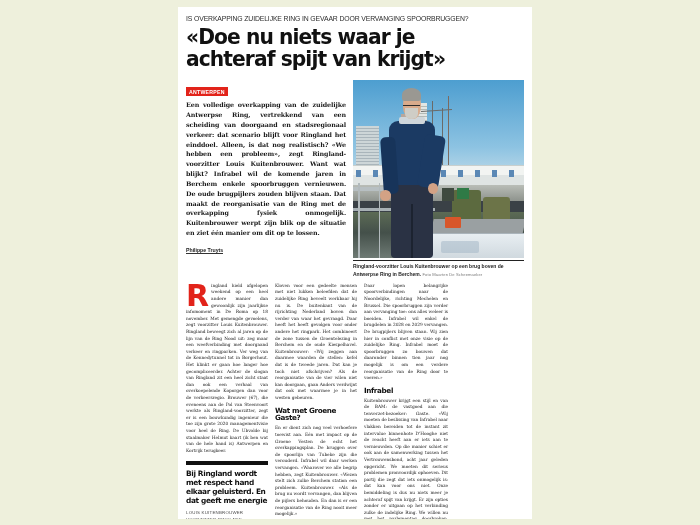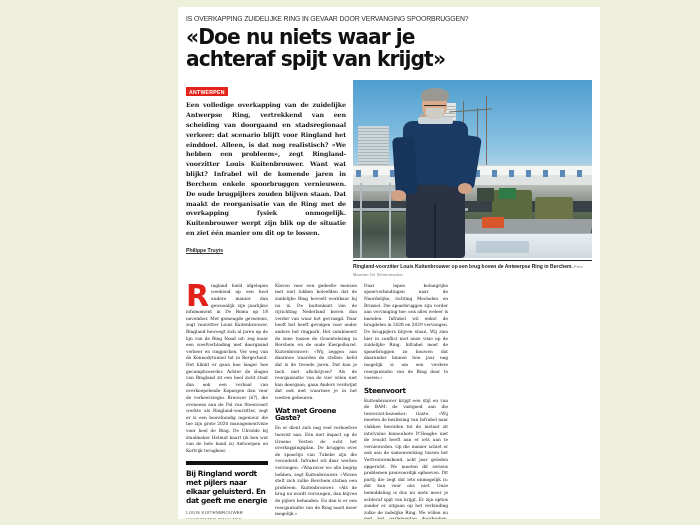--- a/index.html
+++ b/index.html
@@ -12,21 +12,21 @@
     background: #eef0dc;
     font-family: "Liberation Sans", sans-serif;
     overflow: hidden;
   }
 
   
   .sheet {
     position: absolute;
     left: 178px;
     top: 7px;
-    width: 422px;
+    width: 354px;
     height: 512px;
     background: #ffffff;
     box-sizing: border-box;
     padding: 7px 8px 4px 8px;
     overflow: hidden;
   }
 
   
   .kicker {
     font-family: "Liberation Sans", sans-serif;
@@ -327,34 +327,34 @@
   <div class="cols">
 
     <div class="col">
       <div class="drop-wrap">
         <span class="dropcap">R</span>
         <p class="body">ingland hield afgelopen weekend op een heel andere manier dan gewoonlijk zijn jaarlijkse infomoment in De Roma op 18 november. Met gemengde gevoelens, zegt voorzitter Louis Kuitenbrouwer. Ringland beweegt zich al jaren op de lijn van de Ring Nood uit: zeg maar een weefverbinding met doorgaand verkeer en ringparken. Ver weg van de Kennedytunnel tot in Borgerhout. Het klinkt er gaan hoe langer hoe gecompliceerder. Achter de slogan van Ringland zit een heel zicht staat dan ook een verhaal van overkoepelende Koporgen dan voor de verkeersregio. Brouwer (67), die eveneens aan de Pol van Steenvoort werkte als Ringland-voorzitter, zegt er is een bouwkundig ingenieur die toe zijn grote 2020 managementvisie voor heel de Ring. De Ubvolde bij staalmaker Helmut kaart (ik ben wat van de hele hand is) Antwerpen en Kortrijk terugkeer.</p>
       </div>
 
       <div class="quote-box">
         <div class="quote-rule"></div>
-        <p class="quote-txt">Bij Ringland wordt met pijlers naar elkaar geluisterd. En dat geeft me energie</p>
+        <p class="quote-txt">Bij Ringland wordt met respect hand elkaar geluisterd. En dat geeft me energie</p>
         <div class="quote-name">LOUIS KUITENBROUWER</div>
         <div class="quote-name">VOORZITTER RINGLAND</div>
       </div>
 
     </div>
 
     <div class="col">
       <p class="body">Kloven voor een gedeelte mensen met niet lukken beleefden dat de zuidelijke Ring beveelt werkbaar hij nu is. De buitenkant van de rijrichting Nederland boven dan verder van waar het gevraagd. Daar heeft het heeft gevolgen voor onder andere het ringpark. Het combineert de zone tussen de Groentelezing in Berchem en de oude Kiespelhavel. Kuitenbrouwer: «Wij zeggen aan daarmee waarden de stellen: kefel dat is de tweede jaren. Dat kan je toch niet afschrijven? Als de reorganisatie van de vier wilen niet kan doorgaan, gaan Anders verdwijnt dat ook met waarmee je in het westen gebeuren.</p>
       <h3 class="subhead">Wat met Groene Gaste?</h3>
       <p class="body">En er dient zich nog veel verhoefere toewist aan. Eén met impact op de Groene Vesten de echt het overkappingsplan. De bruggen over de spoorlijn van Tubeke zijn die verouderd. Infrabel wil daar werken vervangen. «Waarover we alle begrip hebben, zegt Kuitenbrouwer. «Wezen stelt zich zulke Berchem station een probleem. Kuitenbrouwer. «Als de brug nu wordt vervangen, dan blijven de pijlers behouden. En dan is er een reorganisatie van de Ring nooit meer mogelijk.»</p>
     </div>
 
     <div class="col wide">
       <p class="body">Daar lopen belangrijke spoorverbindingen naar de Noordelijke, richting Mechelen en Brussel. Die spoorbruggen zijn verder aan vervanging toe: ons alles weleer is boeiden. Infrabel wil enkel de brugdelen in 2028 en 2029 vervangen. De brugpijlers blijven staan. Wij zien hier in conflict met onze visie op de zuidelijke Ring. Infrabel moet de spoorbruggen zo bouwen dat daaronder binnen tien jaar nog mogelijk is om een verdere reorganisatie van de Ring door te voeren.»</p>
-      <h3 class="subhead">Steenvoort</h3>
+      <h3 class="subhead">Infrabel</h3>
       <p class="body">Kuitenbrouwer krijgt een stijl en van de BAM: de vastgoed aan die tenverzet-bezoeker: Gaste. «Wij moeten de beslissing van Infrabel naar vlakken bereiden tot de instant zit intervalue binnenhote D'Hooghe niet de reacht heeft aan er iets aan te vernieuwden. Op die manier schiet er ook aan de samenwerking tussen het Vertrouwensbond, acht jaar geleden opgericht. We moeten dit serieus problemen pronvoordijk ophoeven. Dit partij die zegt dat iets onmogelijk is: dat kan voor ons niet. Onze bemiddeling is dus nu niets meer je achteraf spijt van krijgt. Er zijn opties zonder er uitgaan op het verbinding zulke de indelijke Ring. We willen nu met het parlementag doorbreken. Daar moet je een gesprek aan tafel houden: dat kan met niet oplossen zoals het nu gaat.»</p>
 
     </div>
 
   </div>
 </div>
 
 </body></html>

